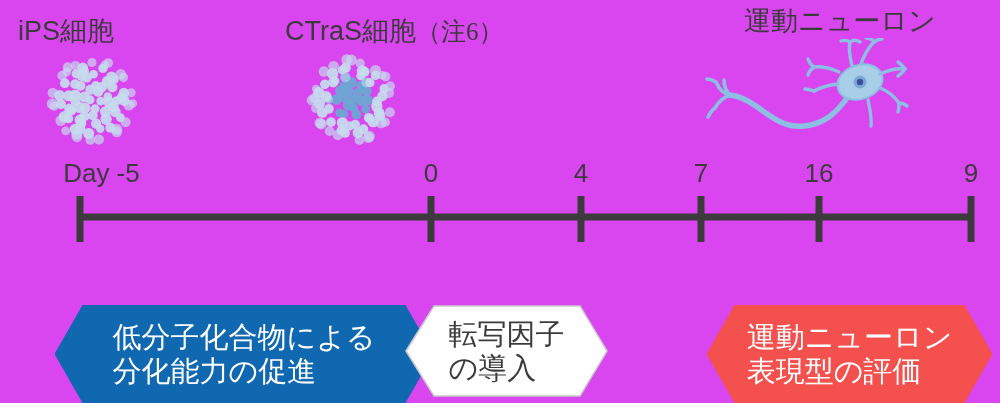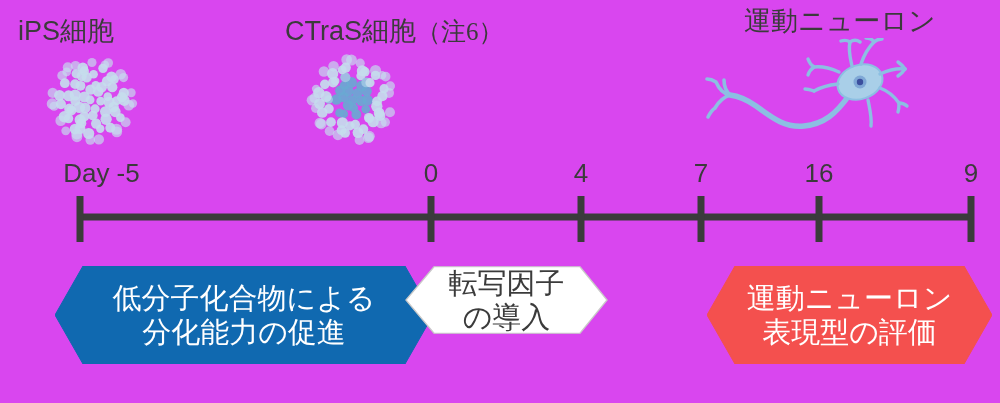--- a/index.html
+++ b/index.html
@@ -70,22 +70,23 @@
   #tick-label-3  { left: 701px; }
   #tick-label-4  { left: 819px; }
   #tick-label-5  { left: 971px; }
 
   
   .banner {
     position: absolute;
     display: flex;
     align-items: center;
     justify-content: center;
-    text-align: center;
+    text-align: left;
     box-sizing: border-box;
+    margin-top: 39px;
   }
   .banner-text {
     position: relative;
     z-index: 2;
     line-height: 1.18;
     white-space: pre-line;
     pointer-events: none;
   }
   #banner-compound {
     left: 55px;
@@ -94,21 +95,21 @@
     height: 98px;
   }
   #banner-compound .banner-text {
     color: #ffffff;
     font-size: 29px;
   }
   #banner-factor {
     left: 405px;
     top: 266px;
     width: 203px;
-    height: 68px;
+    height: 92px;
   }
   #banner-factor .banner-text {
     color: #3b3b3b;
     font-size: 29px;
   }
   #banner-phenotype {
     left: 707px;
     top: 266px;
     width: 285px;
     height: 98px;

